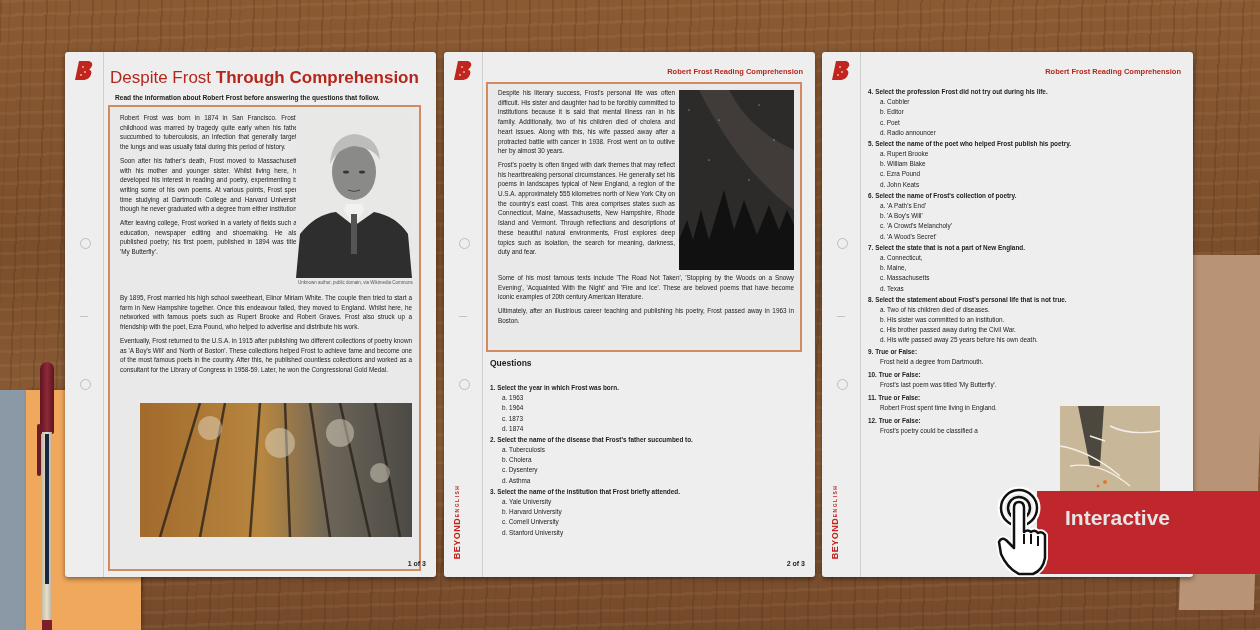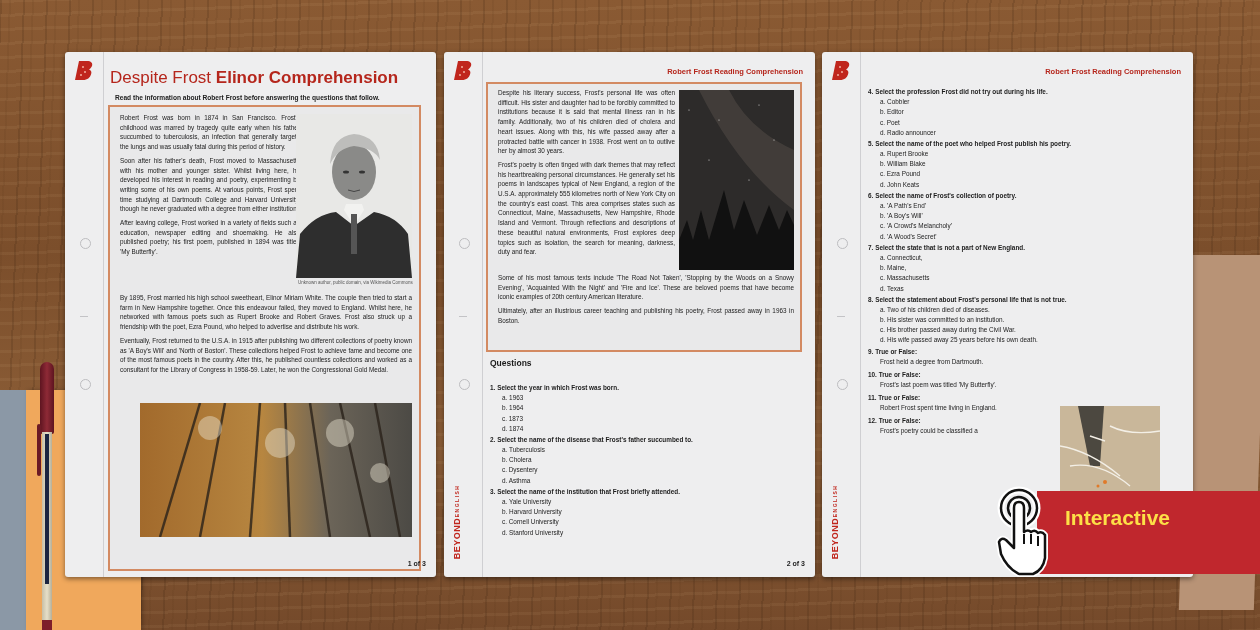--- a/index.html
+++ b/index.html
@@ -39,21 +39,21 @@
 .photo{position:absolute}
 .caption{position:absolute;font-size:4.5px;color:#555;line-height:6px}
 
 .qsec{position:absolute;font-size:6.4px;color:#1c1c1c}
 .qh{font-size:8.5px;font-weight:bold;margin-bottom:16px}
 .q{margin-bottom:4px}
 .q .qt{display:block;margin-bottom:3px;font-weight:600}
 .q .opt{display:block;padding-left:12px;margin-bottom:3.3px}
 .q .stmt{display:block;padding-left:12px;margin-top:2px}
 
-.banner{position:absolute;left:1037px;top:491px;width:223px;height:83px;background:#c0272d;color:#fde047}
+.banner{position:absolute;left:1037px;top:491px;width:223px;height:83px;background:#c0272d;color:#e5e5e5}
 .banner .l1{position:absolute;left:28px;top:15px;font-size:21px;font-weight:bold}
 .banner .l2{position:absolute;left:28px;top:40px;font-size:19px}
 .hand{position:absolute;left:995px;top:484px;width:58px;height:94px}
 </style>
 </head>
 <body>
 
 <div class="abs blue-folder"></div>
 <div class="abs orange-folder"></div>
 <div class="abs tan-folder"></div>
@@ -65,21 +65,21 @@
   <div class="dash" style="top:264px"></div>
   <div class="hole" style="top:327px"></div>
   <svg class="logo" viewBox="0 0 20 22">
     <path d="M5 1h8c4 0 6 2 5 5-1 2-2 3-3 3.5 2 .8 3 2.5 2 5-1 3-3.5 5.5-8 5.5H1z" fill="#c0261d"></path>
     <circle cx="9" cy="7" r="1" fill="#f2b0a0"></circle>
       <circle cx="11" cy="12" r="1" fill="#f2b0a0"></circle>
       <circle cx="7" cy="15" r="1" fill="#f2b0a0"></circle>
   </svg>
   <div class="title">
     <span>Despite Frost</span>
-    <b>Elinor Comprehension</b>
+    <b>Through Comprehension</b>
   </div>
   <div class="intro">Read the information about Robert Frost before answering the questions that follow.</div>
   <div class="textbox" style="left:43px;top:53px;width:313px;height:466px">
     <div style="position:absolute;left:10px;top:6px;width:180px">
       <p class="para">Robert Frost was born in 1874 in San Francisco. Frost's childhood was marred by tragedy quite early when his father succumbed to tuberculosis, an infection that generally targets the lungs and was usually fatal during this period of history.</p>
       <p class="para">Soon after his father's death, Frost moved to Massachusetts with his mother and younger sister. Whilst living here, he developed his interest in reading and poetry, experimenting by writing some of his own poems. At various points, Frost spent time studying at Dartmouth College and Harvard University, though he never graduated with a degree from either institution.</p>
       <p class="para">After leaving college, Frost worked in a variety of fields such as education, newspaper editing and shoemaking. He also published poetry; his first poem, published in 1894 was titled 'My Butterfly'.</p>
     </div>
     <svg class="photo" style="left:186px;top:7px;width:116px;height:164px" viewBox="0 0 116 164">
       <rect width="116" height="164" fill="#e8e8e6"></rect>

